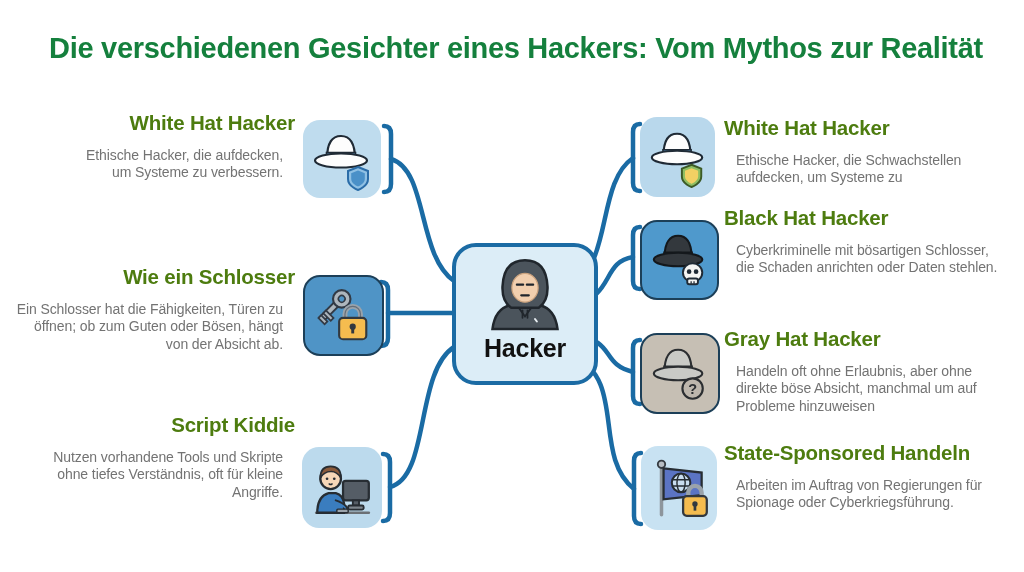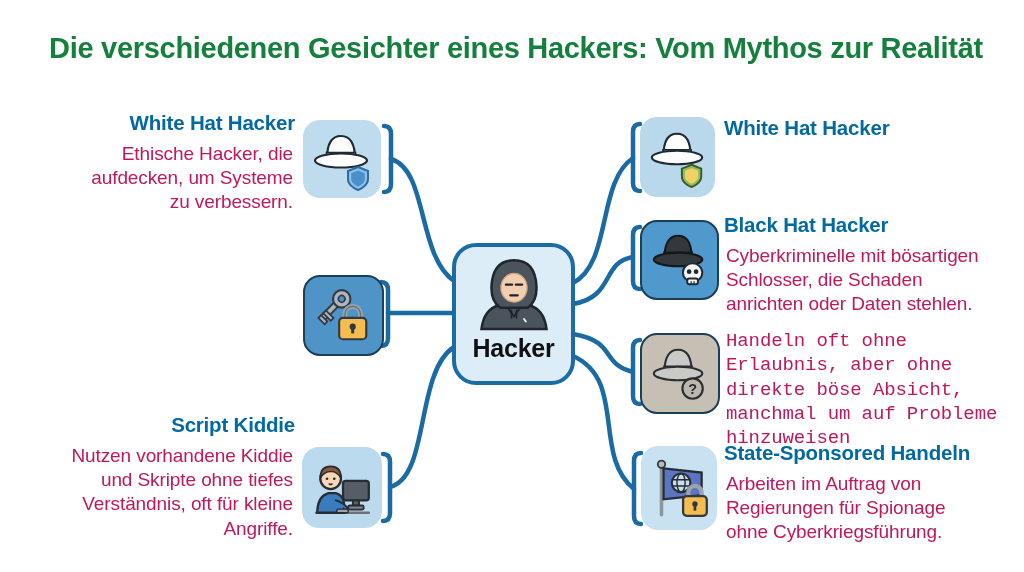--- a/index.html
+++ b/index.html
@@ -17,33 +17,33 @@
   }
   .tile.dark{border:2.5px solid #1c3f58;}
   .t-l1{left:303px;top:120px;width:78px;height:78px;}
   .t-l2{left:303px;top:275px;width:77px;height:77px;}
   .t-l3{left:302px;top:447px;width:80px;height:81px;}
   .t-r1{left:640px;top:117px;width:75px;height:80px;}
   .t-r2{left:640px;top:220px;width:75px;height:76px;}
   .t-r3{left:640px;top:333px;width:76px;height:77px;}
   .t-r4{left:641px;top:446px;width:76px;height:84px;}
   .txt{position:absolute;z-index:2;}
-  .txt h2{margin:0 0 7px 0;font-size:20.5px;line-height:1.15;color:#0369a1;letter-spacing:-.2px;}
-  .txt p{margin:2px;font-size:19px;line-height:1.28;color:#be185d;letter-spacing:-.1px;}
+  .txt h2{margin:0 0 7px 0;font-size:20.5px;line-height:1.15;color:#4d7c0f;letter-spacing:-.2px;}
+  .txt p{margin:12px;font-size:14px;line-height:1.28;color:#737373;letter-spacing:-.1px;}
   .txt-left{text-align:right;right:729px;}
   .txt-right{text-align:left;left:724px;}
   .x-l1{top:111px;} .x-l1 p{max-width:212px;}
   .x-l2{top:265px;} .x-l2 p{max-width:268px;}
   .x-l3{top:413px;} .x-l3 p{max-width:258px;}
   .x-r1{top:116px;} .x-r1 p{max-width:282px;}
-  .x-r2{top:213px;} .x-r2 p{max-width:262px;}
-  .x-r3{top:327px;} .x-r3 p{max-width:302px;font-family:Liberation Mono, monospace;}
+  .x-r2{top:206px;} .x-r2 p{max-width:262px;}
+  .x-r3{top:327px;} .x-r3 p{max-width:302px;}
   .x-r4{top:441px;} .x-r4 p{max-width:252px;}
   .center-node{
-    position:absolute;z-index:2;left:452px;top:243px;width:123px;height:142px;
+    position:absolute;z-index:2;left:452px;top:243px;width:146px;height:142px;
     border:4px solid #1b6ba4;border-radius:24px;box-sizing:border-box;
     display:flex;flex-direction:column;align-items:center;justify-content:flex-start;
   }
   .center-node .label{font-size:25px;font-weight:bold;color:#111;margin-top:0px;letter-spacing:-.2px;}
   .center-node svg{margin-top:7px;}
 </style>
 </head>
 <body>
 
 <div class="canvas">
@@ -96,20 +96,24 @@
       <path d="M17,32 C17,15 22.5,9 31,9 C39.5,9 45,15 45,32 Z" fill="#fdfdfd" stroke="#1f2a35" stroke-width="2.2"></path>
       <path d="M16.5,25.5 L45.5,25.5 L45.5,32 L16.5,32 Z" fill="#5b9bd0" stroke="#1f2a35" stroke-width="1.6"></path>
       <ellipse cx="31" cy="33.5" rx="26" ry="7" fill="#fdfdfd" stroke="#1f2a35" stroke-width="2.2"></ellipse>
       <g transform="translate(38,40)">
         <path d="M10,0 L20,4 L20,12 C20,19.5 10,23 10,23 C10,23 0,19.5 0,12 L0,4 Z" fill="#8fc0e4" stroke="#2a6ca8" stroke-width="2"></path>
         <path d="M10,3.5 L16.8,6.3 L16.8,12 C16.8,16.8 10,19.5 10,19.5 C10,19.5 3.2,16.8 3.2,12 L3.2,6.3 Z" fill="#4a90c8"></path>
       </g>
     </svg>
   </div>
 
+  <div class="txt txt-left x-l2">
+    <h2>Wie ein Schlosser</h2>
+    <p>Ein Schlosser hat die Fähigkeiten, Türen zu öffnen; ob zum Guten oder Bösen, hängt von der Absicht ab.</p>
+  </div>
   <div class="tile t-l2 dark" style="background: rgb(79, 148, 198);">
     <svg width="62" height="62" viewBox="0 0 64 64">
       <g transform="rotate(45 24 20)">
         <rect x="21" y="18" width="6" height="24" fill="#aeb6bd" stroke="#323a45" stroke-width="2"></rect>
         <rect x="21" y="32" width="11" height="4" fill="#aeb6bd" stroke="#323a45" stroke-width="1.8"></rect>
         <rect x="21" y="39" width="9" height="4" fill="#aeb6bd" stroke="#323a45" stroke-width="1.8"></rect>
         <circle cx="24" cy="12" r="9" fill="#aeb6bd" stroke="#323a45" stroke-width="2.2"></circle>
         <circle cx="24" cy="12" r="3.4" fill="#4f94c6" stroke="#323a45" stroke-width="1.6"></circle>
       </g>
       <g transform="translate(40,34)">
@@ -117,21 +121,21 @@
         <path d="M-7,2 L-7,-4 A8,8 0 0 1 9,-4 L9,2" fill="none" stroke="#323a45" stroke-width="1.2" opacity=".5"></path>
         <rect x="-13" y="0" width="28" height="22" rx="4" fill="#f5bc4f" stroke="#32383f" stroke-width="2.2"></rect>
         <circle cx="1" cy="9" r="3.2" fill="#32383f"></circle>
         <rect x="-0.5" y="10" width="3" height="6" fill="#32383f"></rect>
       </g>
     </svg>
   </div>
 
   <div class="txt txt-left x-l3">
     <h2>Script Kiddie</h2>
-    <p>Nutzen vorhandene Kiddie und Skripte ohne tiefes Verständnis, oft für kleine Angriffe.</p>
+    <p>Nutzen vorhandene Tools und Skripte ohne tiefes Verständnis, oft für kleine Angriffe.</p>
   </div>
   <div class="tile t-l3" style="background: rgb(188, 218, 237);">
     <svg width="66" height="66" viewBox="0 0 64 64">
       <path d="M7,56 L58,56" stroke="#6b7075" stroke-width="2.6" stroke-linecap="round"></path>
       <path d="M8,56 Q8,40 19,37 L26,37 Q33,39 34,47 L34,56 Z" fill="#3a7dbf" stroke="#272d33" stroke-width="2.2"></path>
       <path d="M26,44 Q33,46 37,51 L37,54" fill="#3a7dbf" stroke="#272d33" stroke-width="2" stroke-linecap="round"></path>
       <circle cx="21" cy="23" r="10" fill="#f6d7b8" stroke="#272d33" stroke-width="2.2"></circle>
       <path d="M11,22 Q11,11 21,11 Q31,11 31,22 Q26.5,15.5 21,16 Q15,16 11,22 Z" fill="#8a5a3b" stroke="#272d33" stroke-width="1.6"></path>
       <circle cx="17.5" cy="23" r="1.3" fill="#272d33"></circle>
       <circle cx="24.5" cy="23" r="1.3" fill="#272d33"></circle>
@@ -149,20 +153,21 @@
       <path d="M16.5,24.5 L45.5,24.5 L45.5,31 L16.5,31 Z" fill="#5b9bd0" stroke="#1f2a35" stroke-width="1.6"></path>
       <ellipse cx="31" cy="32.5" rx="26" ry="7" fill="#fdfdfd" stroke="#1f2a35" stroke-width="2.2"></ellipse>
       <g transform="translate(36,40)">
         <path d="M10,0 L20,4 L20,12 C20,19.5 10,23 10,23 C10,23 0,19.5 0,12 L0,4 Z" fill="#8ebe62" stroke="#3c5a26" stroke-width="2"></path>
         <path d="M10,3.5 L16.8,6.3 L16.8,12 C16.8,16.8 10,19.5 10,19.5 C10,19.5 3.2,16.8 3.2,12 L3.2,6.3 Z" fill="#f3d063"></path>
       </g>
     </svg>
   </div>
   <div class="txt txt-right x-r1">
     <h2>White Hat Hacker</h2>
+    <p>Ethische Hacker, die Schwachstellen aufdecken, um Systeme zu</p>
   </div>
 
   <div class="tile t-r2 dark" style="background: rgb(79, 153, 204);">
     <svg width="62" height="62" viewBox="0 0 64 64">
       <path d="M16,30 C16,13 22,7 30,7 C38,7 44,13 44,30 Z" fill="#33383d" stroke="#14181c" stroke-width="2.2"></path>
       <path d="M15.5,24 L44.5,24 L44.5,30 L15.5,30 Z" fill="#8d949b" stroke="#14181c" stroke-width="1.6"></path>
       <ellipse cx="30" cy="31.5" rx="25" ry="7" fill="#33383d" stroke="#14181c" stroke-width="2.2"></ellipse>
       <g transform="translate(45,46)">
         <ellipse cx="0" cy="-1" rx="10" ry="9.5" fill="#f5f5f3" stroke="#1f2a35" stroke-width="2"></ellipse>
         <rect x="-5.5" y="5" width="11" height="6" rx="2" fill="#f5f5f3" stroke="#1f2a35" stroke-width="2"></rect>
@@ -182,20 +187,21 @@
       <path d="M16,30 C16,13 22,7 30,7 C38,7 44,13 44,30 Z" fill="#c9cac6" stroke="#2b2e31" stroke-width="2.2"></path>
       <path d="M15.5,24 L44.5,24 L44.5,30 L15.5,30 Z" fill="#5c5f63" stroke="#2b2e31" stroke-width="1.6"></path>
       <ellipse cx="30" cy="31.5" rx="25" ry="7" fill="#c9cac6" stroke="#2b2e31" stroke-width="2.2"></ellipse>
       <g transform="translate(45,47)">
         <circle cx="0" cy="0" r="10.5" fill="#bdb6ac" stroke="#2b2e31" stroke-width="2.2"></circle>
         <text x="0" y="5.5" text-anchor="middle" font-family="Liberation Sans, DejaVu Sans, sans-serif" font-size="15" font-weight="bold" fill="#2b2e31">?</text>
       </g>
     </svg>
   </div>
   <div class="txt txt-right x-r3">
+    <h2>Gray Hat Hacker</h2>
     <p>Handeln oft ohne Erlaubnis, aber ohne direkte böse Absicht, manchmal um auf Probleme hinzuweisen</p>
   </div>
 
   <div class="tile t-r4" style="background: rgb(200, 226, 242);">
     <svg width="66" height="70" viewBox="0 0 64 68">
       <path d="M15,14 L15,60" stroke="#8d959c" stroke-width="3.4" stroke-linecap="round"></path>
       <circle cx="15" cy="11" r="3.6" fill="#b7bdc3" stroke="#353b41" stroke-width="1.8"></circle>
       <path d="M17,15 L54,19 L54,41 L17,45 Z" fill="#5b74c4" stroke="#272d33" stroke-width="2.2"></path>
       <g>
         <circle cx="34" cy="29" r="9" fill="#c9ddf0" stroke="#272d33" stroke-width="2"></circle>
@@ -205,16 +211,16 @@
       <g transform="translate(47,42)">
         <path d="M-6,1 L-6,-3.5 A6.5,6.5 0 0 1 7,-3.5 L7,1" fill="none" stroke="#9aa3ab" stroke-width="4.2"></path>
         <rect x="-11" y="0" width="23" height="19" rx="3.5" fill="#f5bc4f" stroke="#32383f" stroke-width="2.2"></rect>
         <circle cx="0.5" cy="7.5" r="2.6" fill="#32383f"></circle>
         <rect x="-0.8" y="8.5" width="2.6" height="5.5" fill="#32383f"></rect>
       </g>
     </svg>
   </div>
   <div class="txt txt-right x-r4">
     <h2>State-Sponsored Handeln</h2>
-    <p>Arbeiten im Auftrag von Regierungen für Spionage ohne Cyberkriegsführung.</p>
+    <p>Arbeiten im Auftrag von Regierungen für Spionage oder Cyberkriegsführung.</p>
   </div>
 
 </div>
 
 </body></html>

